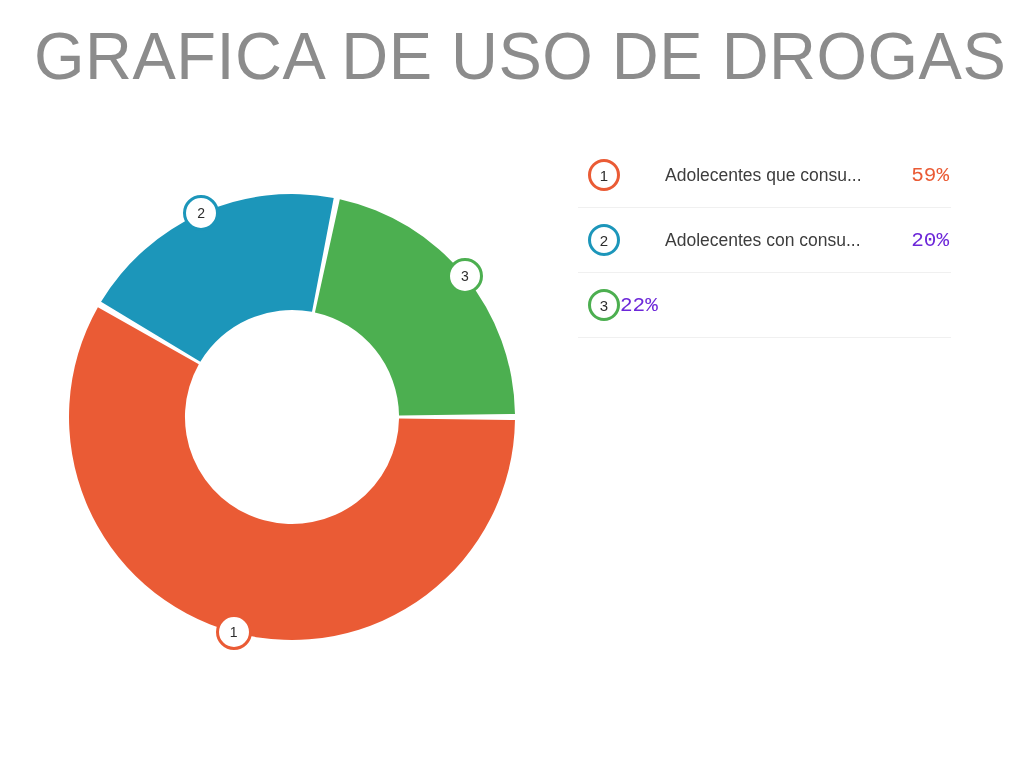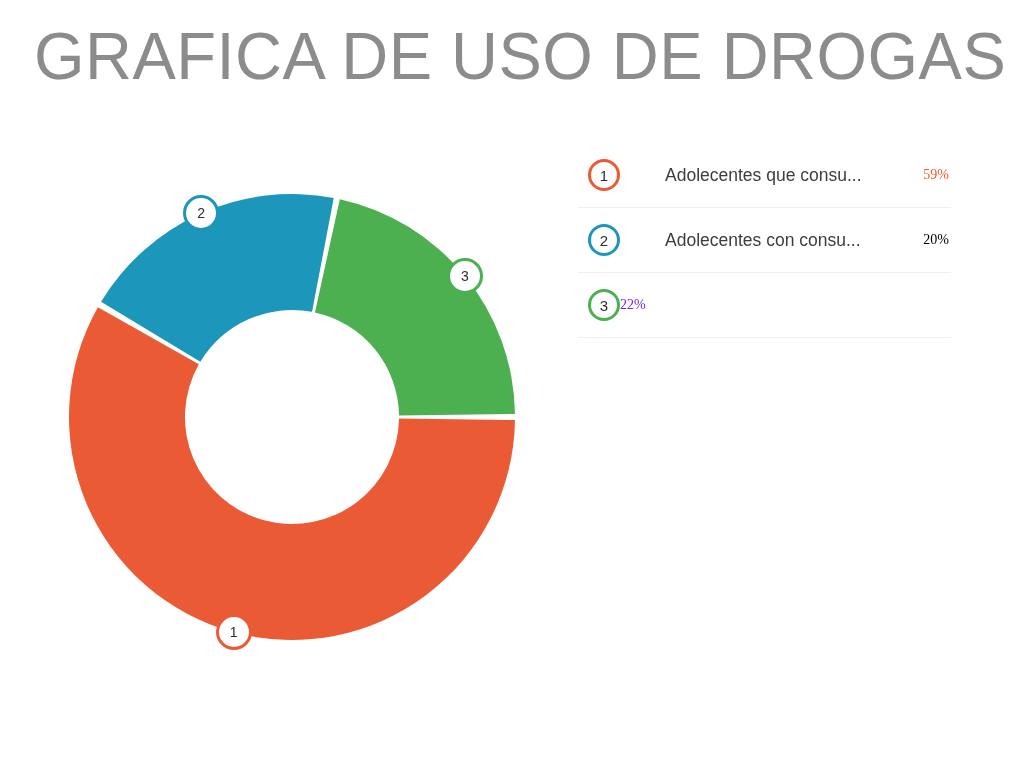--- a/index.html
+++ b/index.html
@@ -108,28 +108,28 @@
     flex: 1 1 auto;
     margin-left: 45px;
     font-size: 17.5px;
     color: #3d3d3d;
     white-space: nowrap;
     overflow: hidden;
     font-family: "Liberation Sans", sans-serif;
   }
   .legend-value {
     flex: 0 0 auto;
-    font-size: 14px;
+    font-size: 21px;
     font-weight: 400;
     text-align: center;
     padding-right: 2px;
-    font-family: Liberation Serif, serif;
+    font-family: Liberation Mono, monospace;
   }
   .value-1 { color: #ea5b35; }
-  .value-2 { color: #000000; }
+  .value-2 { color: #6d28d9; }
   .value-3 { color: #6d28d9; }
 </style>
 </head>
 <body>
 
 <div id="slide-title">GRAFICA DE USO DE DROGAS</div>
 
 <div id="donut-chart">
   <svg viewBox="0 0 470 480">
 

